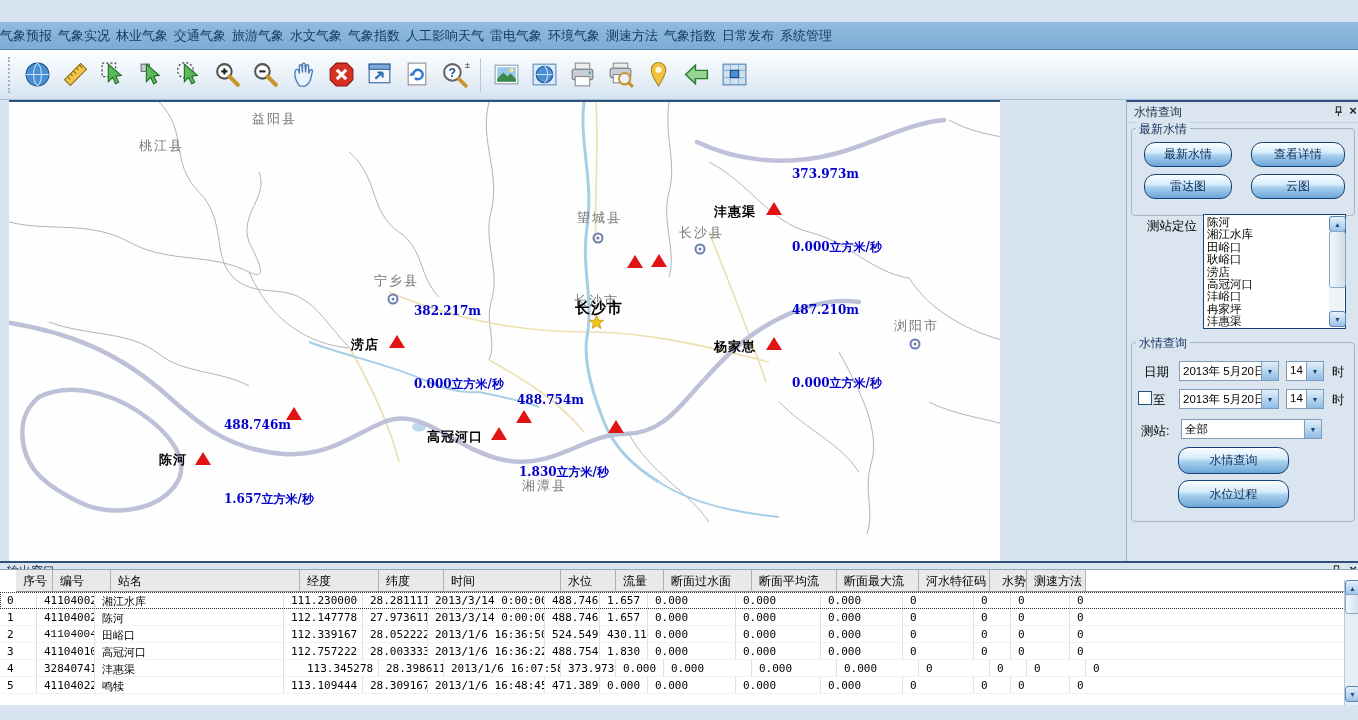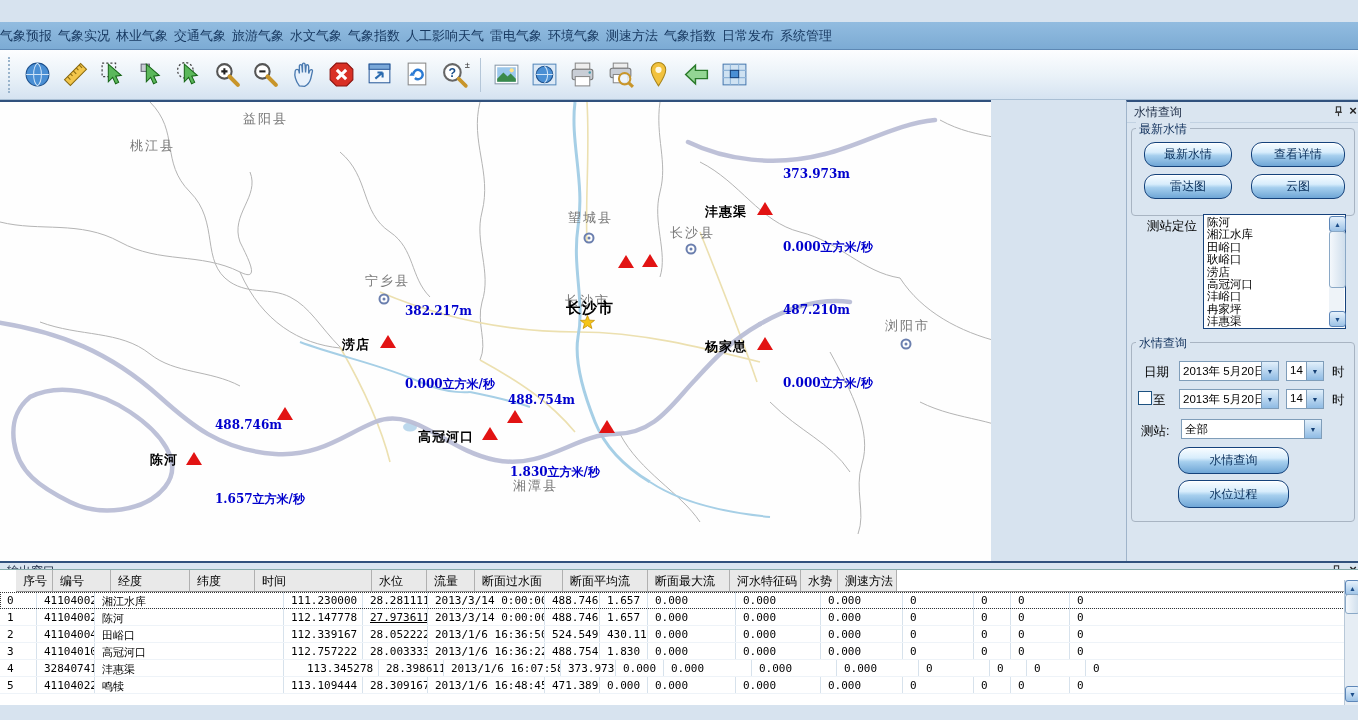--- a/index.html
+++ b/index.html
@@ -20,21 +20,21 @@
     display:flex;align-items:center;padding-left:0;gap:6px;box-sizing:border-box;}
   .menu-item{font-size:13px;color:#16375f;white-space:nowrap;cursor:default;}
   
   #toolbar{position:absolute;left:0;top:50px;width:1358px;height:50px;
     background:linear-gradient(180deg,#fdfeff 0%,#e9f1f8 55%,#d5e3f1 100%);border-bottom:1px solid #a9bfd4;
     display:flex;align-items:center;padding-left:4px;box-sizing:border-box;}
   #tb-grip{width:4px;height:36px;margin:0 4px;border-left:2px dotted #9ab4cc;}
   .tool-btn{width:38px;height:38px;display:flex;align-items:center;justify-content:center;}
   .tool-sep{width:1px;height:34px;background:#b4c6d8;margin:0 6px;}
   
-  #map{position:absolute;left:0;top:100px;width:991px;height:461px;background:#fefefe;overflow:hidden;
+  #map{position:absolute;left:9px;top:100px;width:991px;height:461px;background:#fefefe;overflow:hidden;
     border-top:2px solid #31517d;box-sizing:border-box;}
   #map svg.base{position:absolute;left:0;top:0;}
   .map-label{position:absolute;white-space:nowrap;}
   .map-label.place{font-size:13px;color:#787878;letter-spacing:2px;}
   .map-label.place-bold{font-size:13px;color:#000;font-weight:bold;letter-spacing:1px;}
   .map-label.place-bold.big{font-size:15px;}
   .map-label.value{font-size:12px;color:#0000cd;font-weight:bold;font-family:"DejaVu Serif","Liberation Serif",serif;}
   .tri{position:absolute;width:0;height:0;border-left:8px solid transparent;border-right:8px solid transparent;
     border-bottom:13px solid #e21313;transform:translateX(-50%);}
   .city{position:absolute;width:7px;height:7px;border:2px solid #6b7fae;border-radius:50%;transform:translate(-50%,-50%);}
@@ -425,30 +425,31 @@
           <line x1="2.5" y1="7.5" x2="10.5" y2="7.5" stroke="#333" stroke-width="1.3"></line>
           <line x1="6.5" y1="8" x2="6.5" y2="12" stroke="#333" stroke-width="1.3"></line>
           </svg>
       </span>
       <span class="panel-x" style="left:1346px;top:0;">×</span>
     </div>
     <div id="grid">
       <div id="grid-header">
           <span class="hcell" style="width: 37px;">序号</span>
           <span class="hcell" style="width: 58px;">编号</span>
+          <span class="hcell" style="width: 189px;">站名</span>
           <span class="hcell" style="width: 79px;">经度</span>
           <span class="hcell" style="width: 65px;">纬度</span>
           <span class="hcell" style="width: 117px;">时间</span>
           <span class="hcell" style="width: 55px;">水位</span>
           <span class="hcell" style="width: 48px;">流量</span>
           <span class="hcell" style="width: 88px;">断面过水面</span>
           <span class="hcell" style="width: 85px;">断面平均流</span>
           <span class="hcell" style="width: 82px;">断面最大流</span>
           <span class="hcell" style="width: 71px;">河水特征码</span>
-          <span class="hcell" style="width: 37px;">水势</span>
+          <span class="hcell" style="width: 37px; text-align: right;">水势</span>
           <span class="hcell" style="width: 59px;">测速方法</span>
         </div>
       <div id="grid-rows">
           <div class="grow focused">
             <span class="gcell" style="width: 37px;">0</span>
             <span class="gcell" style="width: 58px;">41104002</span>
             <span class="gcell" style="width: 189px;">湘江水库</span>
             <span class="gcell" style="width: 79px;">111.230000</span>
             <span class="gcell" style="width: 65px;">28.281111</span>
             <span class="gcell" style="width: 117px;">2013/3/14 0:00:00</span>
@@ -460,35 +461,35 @@
             <span class="gcell" style="width: 71px;">0</span>
             <span class="gcell" style="width: 37px;">0</span>
             <span class="gcell" style="width: 59px;">0</span>
             <span class="gcell" style="width: 275px;">0</span>
           </div>
           <div class="grow">
             <span class="gcell" style="width: 37px;">1</span>
             <span class="gcell" style="width: 58px;">41104002</span>
             <span class="gcell" style="width: 189px;">陈河</span>
             <span class="gcell" style="width: 79px;">112.147778</span>
-            <span class="gcell" style="width: 65px; text-decoration: underline;">27.973611</span>
+            <span class="gcell" style="width: 65px;">27.973611</span>
             <span class="gcell" style="width: 117px;">2013/3/14 0:00:00</span>
             <span class="gcell" style="width: 55px;">488.746</span>
             <span class="gcell" style="width: 48px;">1.657</span>
             <span class="gcell" style="width: 88px;">0.000</span>
             <span class="gcell" style="width: 85px;">0.000</span>
             <span class="gcell" style="width: 82px;">0.000</span>
             <span class="gcell" style="width: 71px;">0</span>
             <span class="gcell" style="width: 37px;">0</span>
             <span class="gcell" style="width: 59px;">0</span>
             <span class="gcell" style="width: 275px;">0</span>
           </div>
           <div class="grow">
             <span class="gcell" style="width: 37px;">2</span>
-            <span class="gcell" style="width: 58px;">41104004</span>
+            <span class="gcell" style="width: 58px; font-family: Liberation Mono, monospace;">41104004</span>
             <span class="gcell" style="width: 189px;">田峪口</span>
             <span class="gcell" style="width: 79px;">112.339167</span>
             <span class="gcell" style="width: 65px;">28.052222</span>
             <span class="gcell" style="width: 117px;">2013/1/6 16:36:50</span>
             <span class="gcell" style="width: 55px;">524.549</span>
             <span class="gcell" style="width: 48px;">430.112</span>
             <span class="gcell" style="width: 88px;">0.000</span>
             <span class="gcell" style="width: 85px;">0.000</span>
             <span class="gcell" style="width: 82px;">0.000</span>
             <span class="gcell" style="width: 71px;">0</span>

